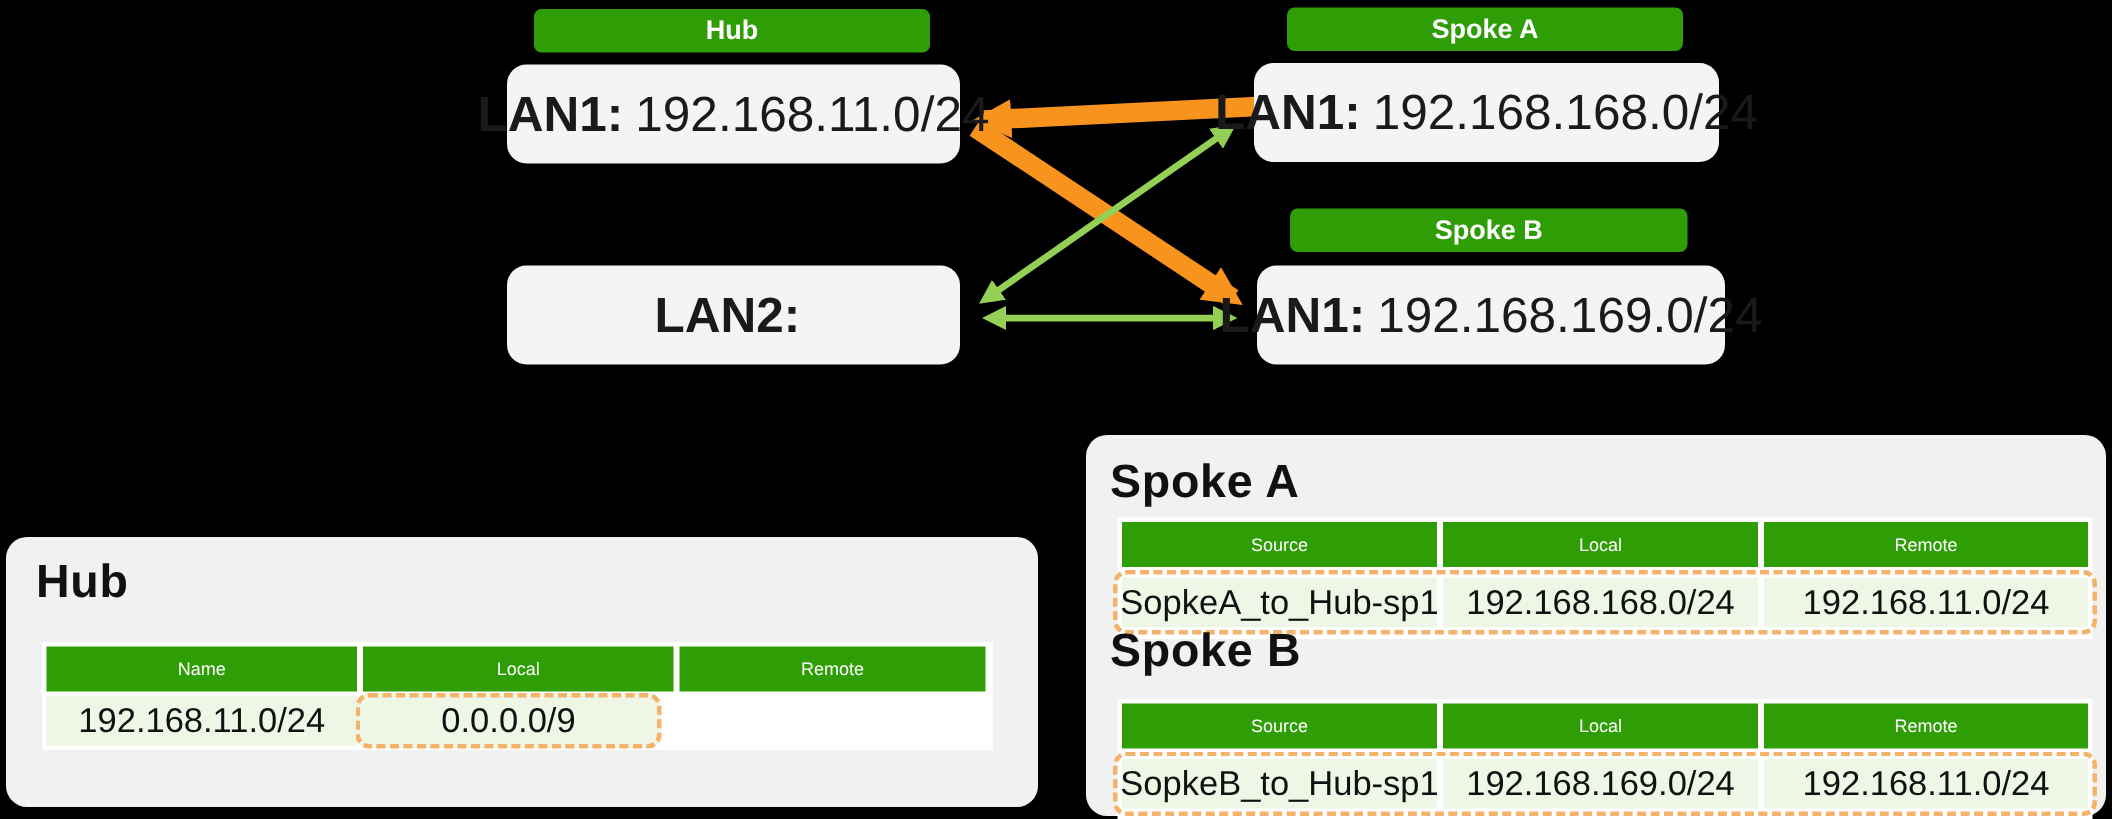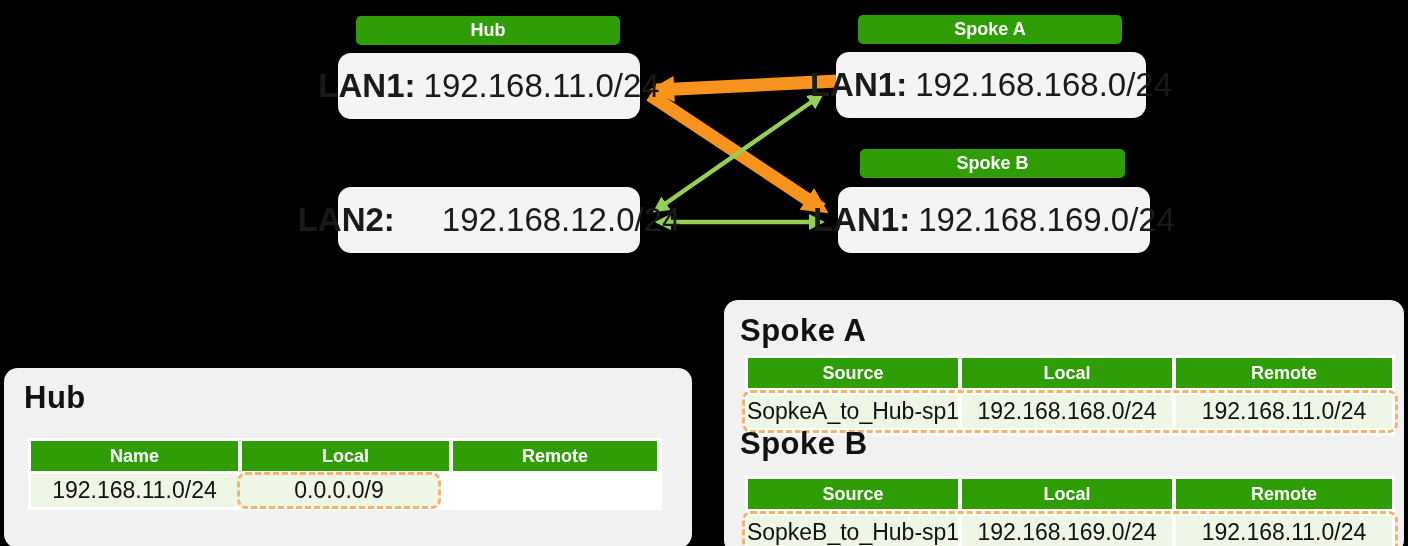--- a/index.html
+++ b/index.html
@@ -12,21 +12,21 @@
     --node-bg:#f4f4f4;
     --card-bg:#f1f1f1;
   }
   *{box-sizing:border-box;margin:0;padding:0;}
   html,body{width:1408px;height:546px;overflow:hidden;}
   body{
     background:var(--background);
     font-family:"Liberation Sans", sans-serif;
     position:relative;
   }
-  .canvas{position:absolute;inset:0;width:1408px;height:526px;margin-top:10px;}
+  .canvas{position:absolute;inset:0;width:1408px;height:526px;}
   svg.arrows{position:absolute;left:0;top:0;width:1408px;height:546px;}
   .orange-line{stroke:var(--orange);stroke-width:13;}
   .green-line{stroke:var(--green-arrow);stroke-width:4.5;}
   .orange-head{fill:var(--orange);}
   .green-head{fill:var(--green-arrow);}
 
   .badge{
     position:absolute;background:var(--green);color:#ffffff;
     font-weight:bold;font-size:18px;border-radius:5px;
     display:flex;align-items:center;justify-content:center;
@@ -37,21 +37,21 @@
     font-size:33px;color:#1a1a1a;white-space:nowrap;
   }
   .node .lbl{font-weight:bold;margin-right:8px;}
 
   .card{position:absolute;background:var(--card-bg);border-radius:14px;}
   .card-title{position:absolute;font-size:31px;font-weight:bold;color:#111;letter-spacing:0.5px;}
 
   .tbl{position:absolute;background:#ffffff;padding:3px;}
   .trow{display:flex;gap:4px;}
   .th{
-    background:var(--green);color:#ffffff;font-weight:bold;font-size:18px;
+    background:var(--green);color:#ffffff;font-weight:normal;font-size:12px;
     height:30px;display:flex;align-items:center;justify-content:center;
   }
   .td{
     background:var(--row-green);color:#111;font-size:23px;
     height:33px;display:flex;align-items:center;justify-content:center;
     white-space:nowrap;
   }
   .data-row{margin-top:3px;}
   .dashed-wrap{
     border:3px dashed var(--dashed-orange);border-radius:9px;
@@ -90,21 +90,20 @@
     <line class="green-line" x1="666" y1="212" x2="820" y2="212" marker-start="url(#gHeadS)" marker-end="url(#gHeadE)"></line>
   </svg>
 
   <div class="badge" style="left:356px;top:6px;width:264px;height:29px;">Hub</div>
   <div class="node" style="left:338px;top:43px;width:302px;height:66px;">
     <span class="lbl">LAN1:</span>
     <span>192.168.11.0/24</span>
   </div>
   <div class="node" style="left:338px;top:177px;width:302px;height:66px;gap:39px;">
     <span class="lbl">LAN2:</span>
-    <span>192.168.12.0/24</span>
   </div>
 
   <div class="badge" style="left:858px;top:5px;width:264px;height:29px;">Spoke A</div>
   <div class="node" style="left:836px;top:42px;width:310px;height:66px;">
     <span class="lbl">LAN1:</span>
     <span>192.168.168.0/24</span>
   </div>
 
   <div class="badge" style="left:860px;top:139px;width:265px;height:29px;">Spoke B</div>
   <div class="node" style="left:838px;top:177px;width:312px;height:66px;">

